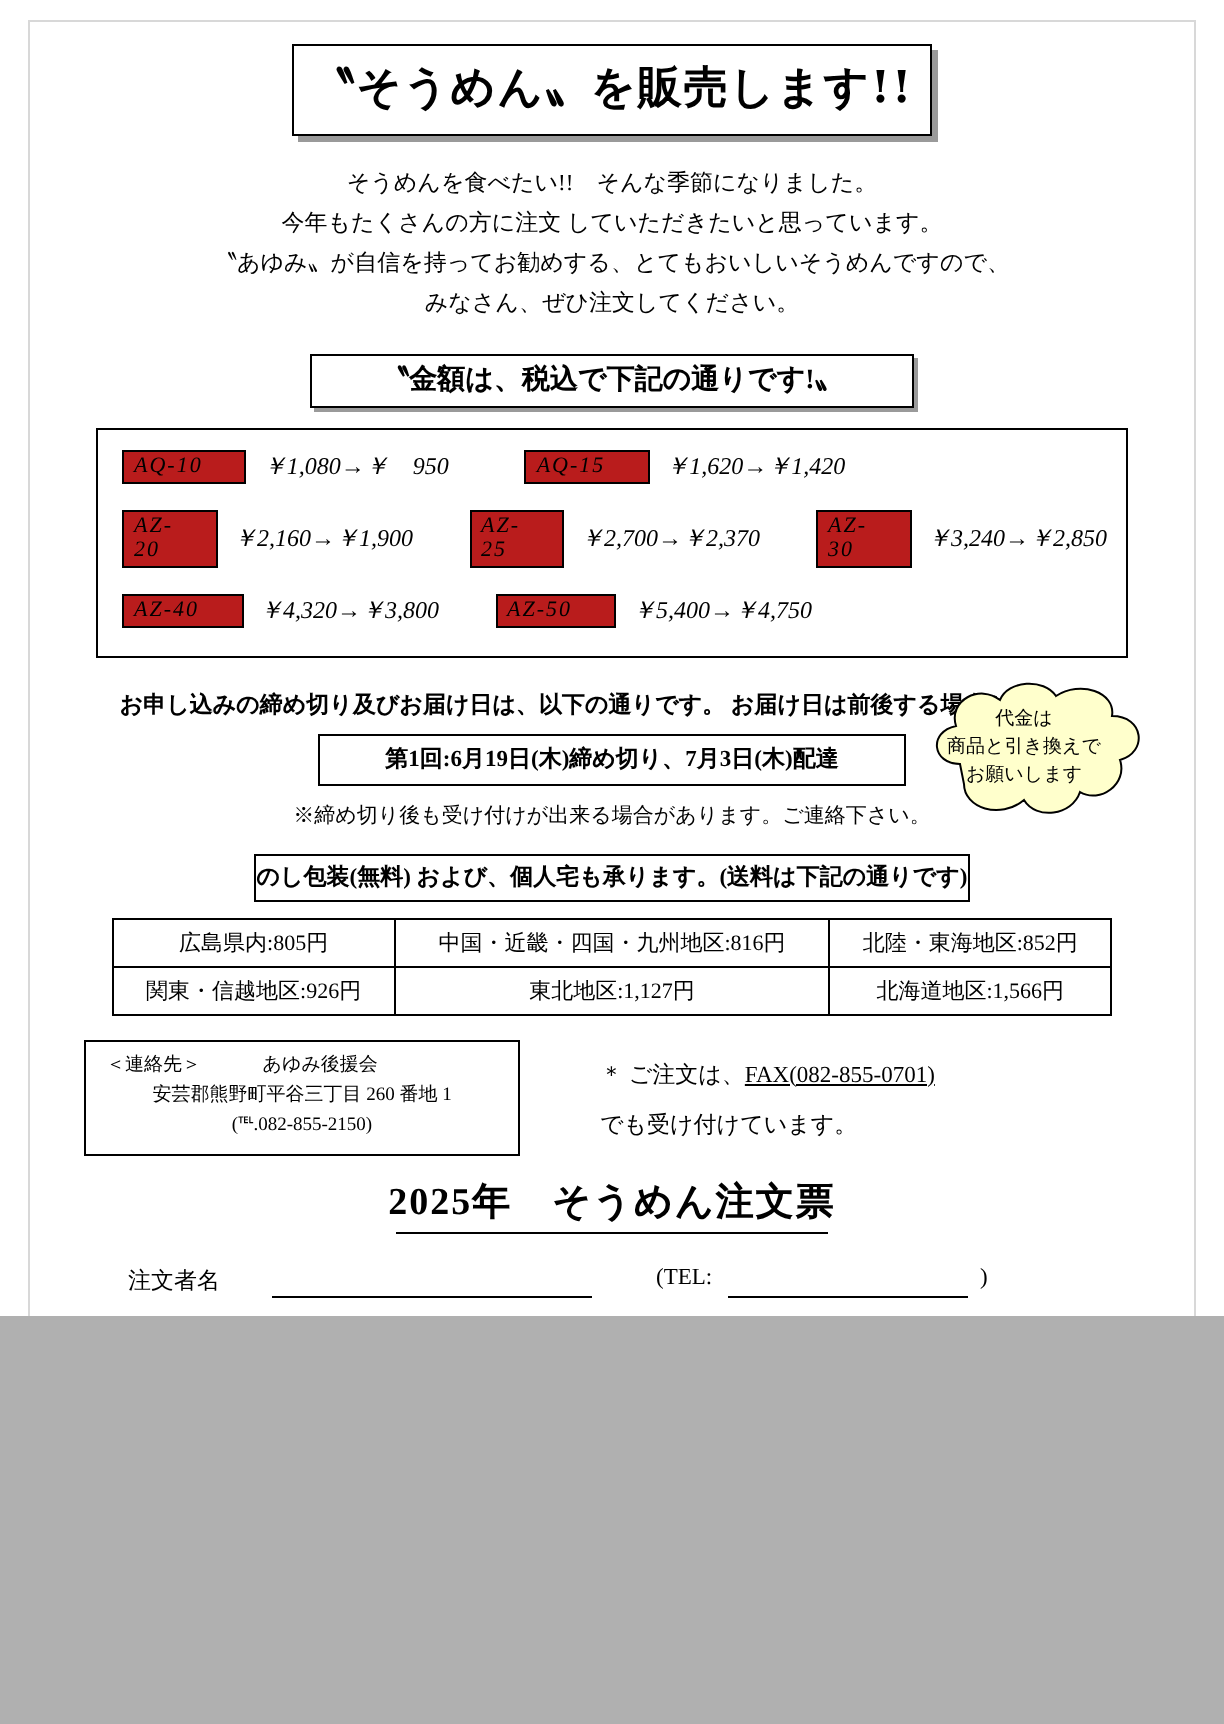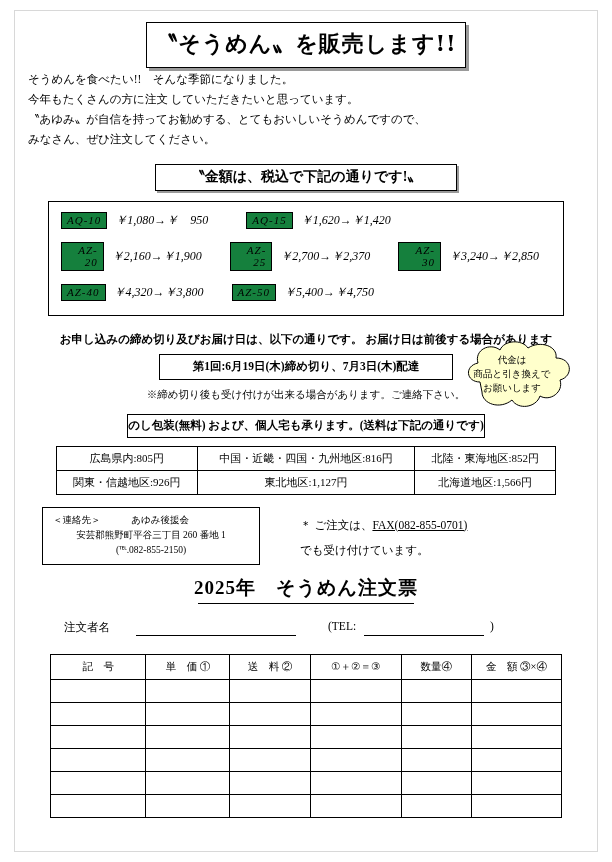--- a/index.html
+++ b/index.html
@@ -6,21 +6,21 @@
     margin: 0;
     padding: 0;
     background: #b0b0b0;
   }
   body {
     font-family: "Liberation Serif", "DejaVu Serif", serif;
   }
   .page {
     position: relative;
     width: 612px;
-    height: 862px;
+    height: 658px;
     background: #ffffff;
     margin: 0 auto;
     overflow: hidden;
     box-sizing: border-box;
     text-decoration: underline;
   }
   .sheet {
     position: absolute;
     left: 14px;
     top: 10px;
@@ -49,21 +49,22 @@
   }
   .title-text {
     font-size: 22px;
     font-weight: bold;
     letter-spacing: 1px;
     font-family: "DejaVu Serif", "Liberation Serif", serif;
   }
 
   
   .intro {
-    margin-top: 1px;
+    margin-top: 14px;
+    text-align: center;
     font-size: 11.5px;
     line-height: 1.75;
     color: #000;
   }
 
   
   .price-head {
     margin: 14px auto 0 auto;
     width: 300px;
     border: 1px solid #000;
@@ -89,26 +90,25 @@
   }
   .price-row:last-child { margin-bottom: 2px; }
   .price-cell {
     display: flex;
     align-items: center;
     margin-right: 12px;
   }
   .code {
     border: 1px solid #000;
     font-size: 11px;
-    padding: 1px 5px 2px 5px;
+    padding: 1px 21px 2px 5px;
     font-family: "Liberation Serif", serif;
     font-style: italic;
     letter-spacing: 1px;
-    background: #15803d;
-    text-align: right;
+    background: #b91c1c;
   }
   .amounts {
     font-size: 12px;
     font-style: italic;
     margin-left: 8px;
     white-space: nowrap;
   }
 
   
   .deadline-head {

